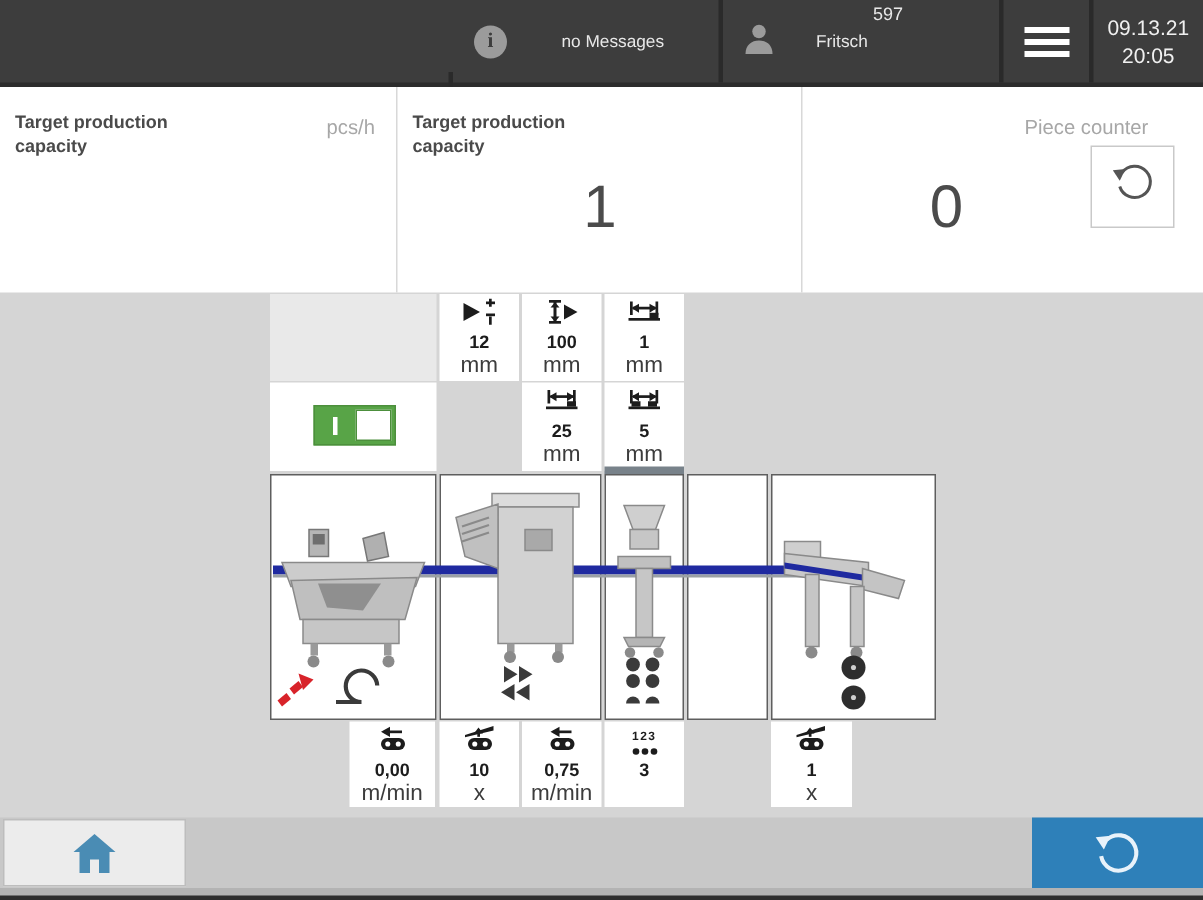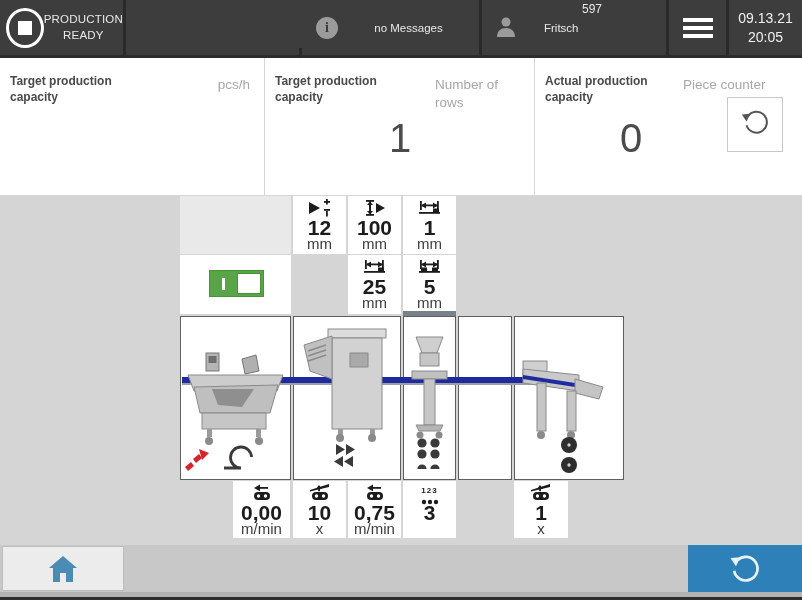--- a/index.html
+++ b/index.html
@@ -38,21 +38,21 @@
   .kpi3{left:535px;width:267px;}
   .kpi-title{position:absolute;left:10px;top:16px;width:150px;font-size:12px;font-weight:bold;color:#4a4a4a;line-height:1.3;}
   .kpi-unit{position:absolute;top:18px;font-size:13.5px;color:#a7a7a7;line-height:1.3;}
   .kpi-val{position:absolute;top:52px;height:56px;line-height:56px;font-size:40px;font-weight:300;color:#4b4b4b;text-align:center;}
   .reset-btn{position:absolute;left:192px;top:39px;width:54px;height:53px;border:1px solid #c9c9c9;background:#fff;
              display:flex;align-items:center;justify-content:center;cursor:pointer;}
 
   
   .cell{position:absolute;background:#fff;text-align:center;box-sizing:border-box;}
   .cell .cicon{height:20px;margin-top:3px;}
-  .cell .cval{font-size:21px;font-weight:bold;color:#1c1c1c;line-height:18px;}
+  .cell .cval{font-size:12px;font-weight:bold;color:#1c1c1c;line-height:18px;}
   .cell .cunit{font-size:15px;color:#3c3c3c;line-height:13px;}
   .grayblock{position:absolute;background:#e9e9e9;}
   .toggle-cell{position:absolute;background:#fff;}
   .toggle{position:absolute;left:29px;top:15px;width:55px;height:27px;background:#58a447;border:1px solid #4c8f3c;box-sizing:border-box;cursor:pointer;}
   .toggle .bar{position:absolute;left:12px;top:7px;width:3px;height:12px;background:#fff;}
   .toggle .knob{position:absolute;right:2px;top:2px;width:24px;height:21px;background:#fff;border:1px solid #4c8f3c;box-sizing:border-box;}
   .seltab{position:absolute;left:403px;top:311px;width:53px;height:8px;background:#78828a;}
   .panel{position:absolute;top:316px;height:164px;background:#fff;border:1px solid #5e5e5e;box-sizing:border-box;}
   #belt{position:absolute;left:182px;top:377px;width:380px;height:6px;background:#1f2aa0;z-index:3;}
   #beltshadow{position:absolute;left:182px;top:383px;width:380px;height:2px;background:#9aa0a4;z-index:3;}
@@ -66,29 +66,20 @@
   #refresh-btn{position:absolute;left:688px;top:0;width:114px;height:47px;background:#2e80b9;
                display:flex;align-items:center;justify-content:center;cursor:pointer;}
   #bottomstrip{left:0;top:592px;width:802px;height:5px;background:#b3b3b3;border-bottom:3px solid #2e2e2e;box-sizing:content-box;}
 </style>
 </head>
 <body>
 
 <div id="app">
 
   <div id="topbar" class="abs">
-    <div class="tb-sec tb-stop">
-      <div class="stop-btn">
-        <div class="stop-sq"></div>
-      </div>
-      <div class="status-txt">
-        <div>PRODUCTION</div>
-        <div>READY</div>
-      </div>
-    </div>
 
     <div class="tb-sec tb-recipe">
       <span style="margin-left:10px;">
         <svg width="22" height="26" viewBox="0 0 22 26">
             <path d="M3 1 h11 l5 5 v18 h-16 z" fill="#949494"></path>
         <rect x="6" y="9" width="10" height="2" fill="#3d3d3d"></rect>
             <rect x="6" y="13" width="10" height="2" fill="#3d3d3d"></rect>
             <rect x="6" y="17" width="10" height="2" fill="#3d3d3d"></rect>
           </svg>
       </span>
@@ -129,25 +120,23 @@
     </div>
   </div>
 
   <div id="kpirow" class="abs">
     <div class="kpi kpi1">
       <div class="kpi-title">Target production capacity</div>
       <div class="kpi-unit" style="right:14px;">pcs/h</div>
     </div>
     <div class="kpi kpi2">
       <div class="kpi-title">Target production capacity</div>
-      <div class="kpi-unit" style="left:170px;width:78px;">Number of rows</div>
       <div class="kpi-val" style="left:0;width:270px;">1</div>
     </div>
     <div class="kpi kpi3">
-      <div class="kpi-title">Actual production capacity</div>
       <div class="kpi-unit" style="left:148px;">Piece counter</div>
       <div class="kpi-val" style="left:0;width:192px;">0</div>
       <div class="reset-btn">
         <span>
           <svg width="34" height="34" viewBox="0 0 44 44">
               <path d="M13 13 A 13.5 13.5 0 1 1 11 25" fill="none" stroke="#555" stroke-width="2.6"></path>
               <path d="M5 11 L16 10 L11 20 Z" fill="#555"></path>
             </svg>
         </span>
       </div>

